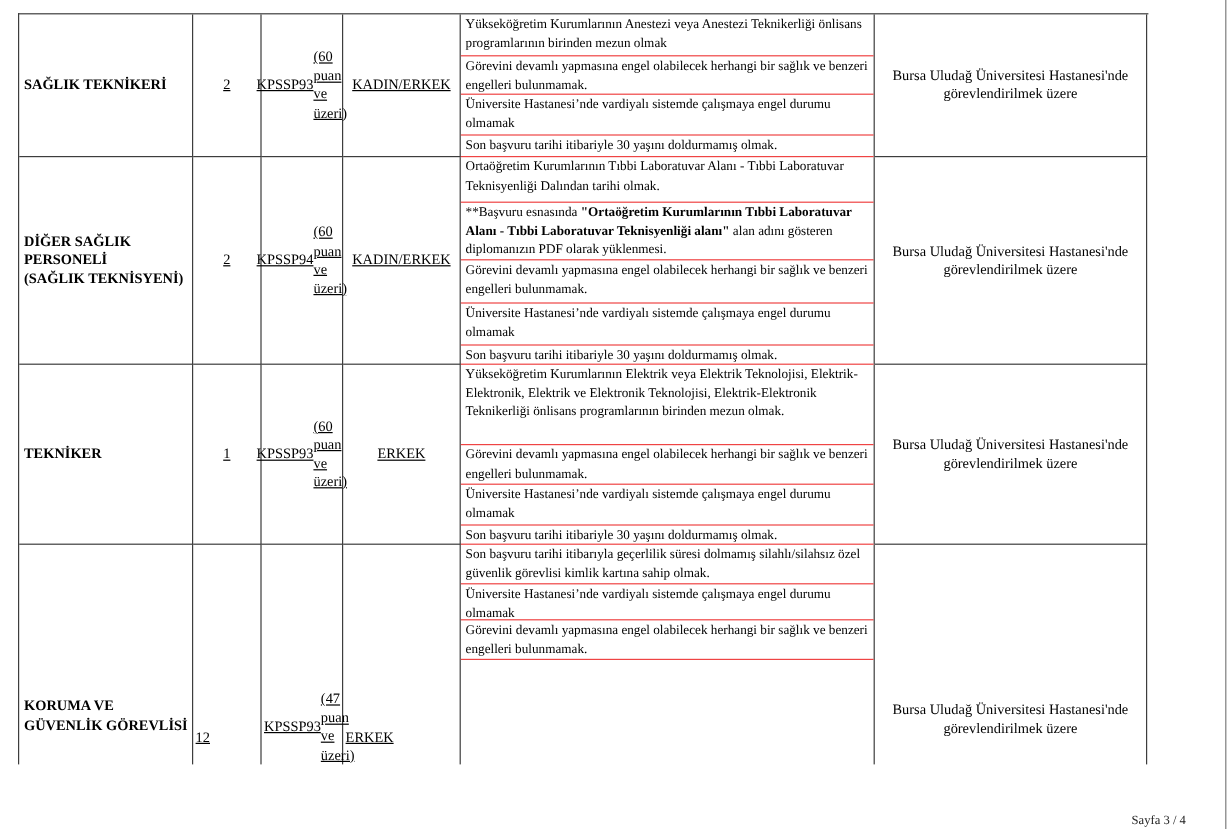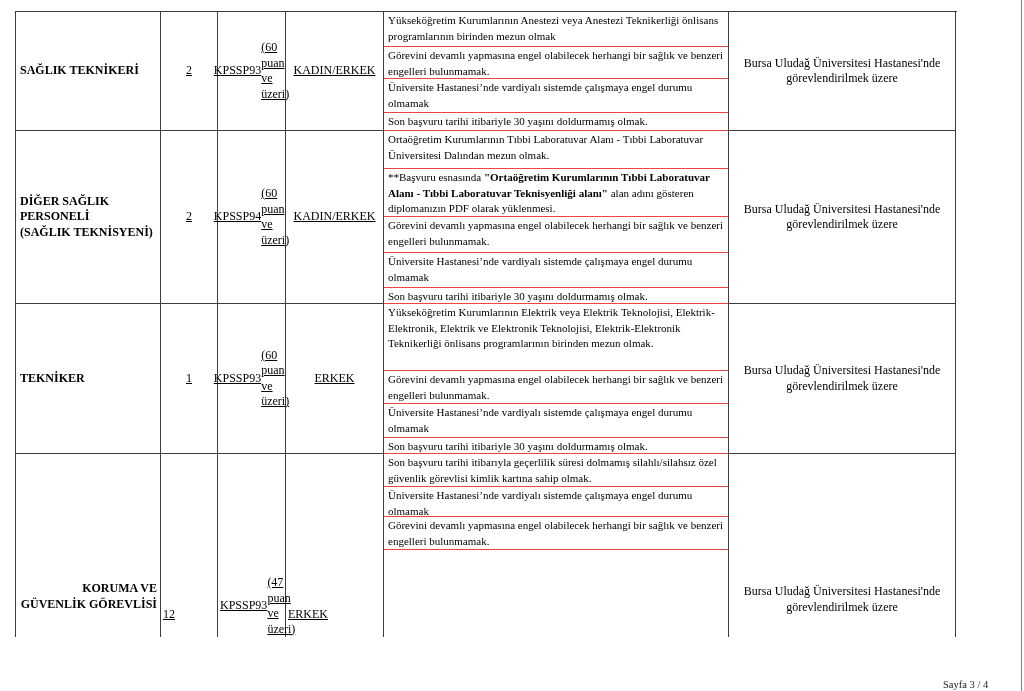--- a/index.html
+++ b/index.html
@@ -15,21 +15,21 @@
   .trow{display:flex;}
   .cell{
     box-sizing:border-box;
     border-right:1px solid #3d3d3d;border-bottom:1px solid #3d3d3d;
     font-size:12px;line-height:15.5px;
   }
   .c1{
     width:145px;display:flex;flex-direction:column;justify-content:center;
     padding:2px 3px 2px 4px;font-weight:bold;font-size:12px;
   }
-  .c1.ctr{align-items:flex-end;text-align:center;}
+  .c1.ctr{align-items:flex-start;text-align:center;}
   .c2{width:57px;}
   .c3{width:68px;}
   .c4{width:98px;}
   .mid{
     display:flex;justify-content:center;align-items:center;
     text-align:left;padding:1px 2px;text-decoration:underline;
   }
   .c5{width:345px;display:flex;flex-direction:column;border-bottom:none;padding:0;}
   .req{
     box-sizing:border-box;border-bottom:1px solid #ef4444;
@@ -98,21 +98,21 @@
       <span>2</span>
     </div>
     <div class="cell c3 mid">
       <span>KPSSP94</span>
       <span>(60 puan ve üzeri)</span>
     </div>
     <div class="cell c4 mid">
       <span>KADIN/ERKEK</span>
     </div>
     <div class="cell c5">
-      <div class="req" style="height:38px"><span>Ortaöğretim Kurumlarının Tıbbi Laboratuvar Alanı - Tıbbi Laboratuvar Üniversitesi Dalından mezun olmak.</span></div>
+      <div class="req" style="height:38px"><span>Ortaöğretim Kurumlarının Tıbbi Laboratuvar Alanı - Tıbbi Laboratuvar Teknisyenliği Dalından tarihi olmak.</span></div>
       <div class="req" style="height:48px"><span>**Başvuru esnasında </span><span class="b">"Ortaöğretim Kurumlarının Tıbbi Laboratuvar Alanı - Tıbbi Laboratuvar Teknisyenliği alanı"</span><span> alan adını gösteren diplomanızın PDF olarak yüklenmesi.</span></div>
       <div class="req" style="height:36px"><span>Görevini devamlı yapmasına engel olabilecek herhangi bir sağlık ve benzeri engelleri bulunmamak.</span></div>
       <div class="req" style="height:35px"><span>Üniversite Hastanesi’nde  vardiyalı sistemde çalışmaya engel durumu olmamak</span></div>
       <div class="req" style="height:16px"><span>Son başvuru tarihi itibariyle 30 yaşını doldurmamış olmak.</span></div>
     </div>
     <div class="cell c6">
       <div>Bursa Uludağ Üniversitesi Hastanesi'nde</div>
       <div>görevlendirilmek üzere</div>
     </div>
   </div>

